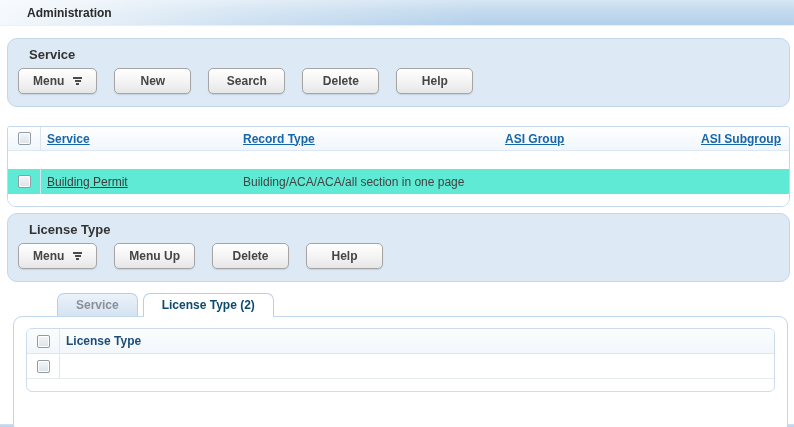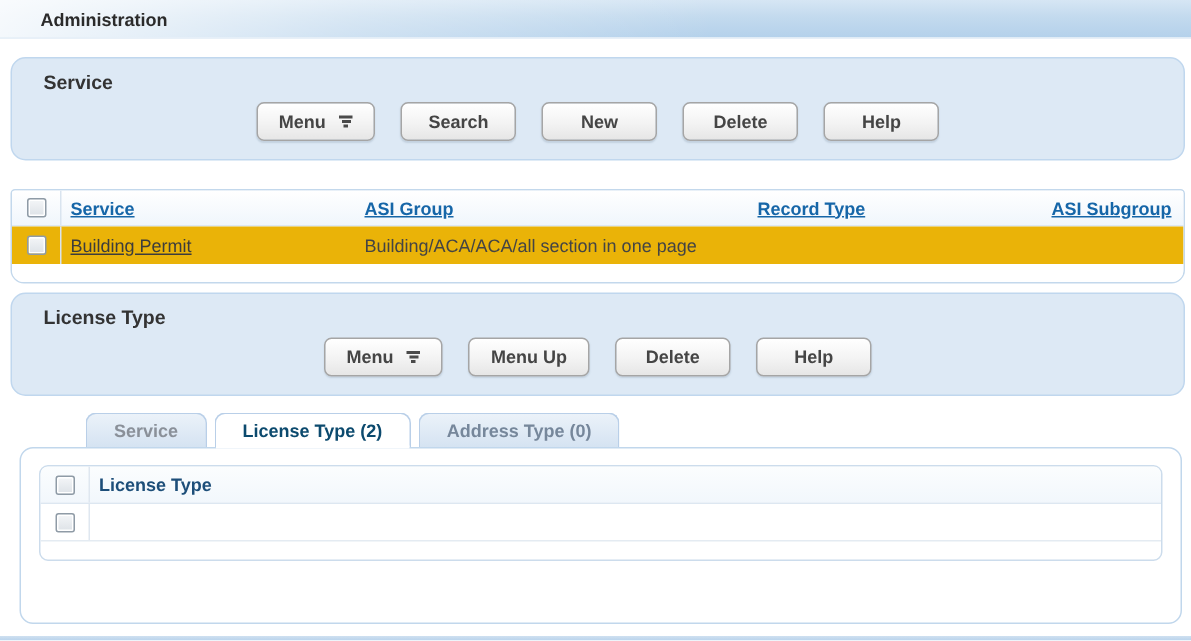--- a/index.html
+++ b/index.html
@@ -42,21 +42,21 @@
     border-radius: 10px;
     padding: 7px 10px 10px 10px;
     height: 69px;
   }
   .panel-title {
     font-weight: bold;
     font-size: 13px;
     color: #333;
     margin: 1px 0 6px 11px;
   }
-  .btn-row { display: flex; gap: 17px; justify-content: center; }
+  .btn-row { display: flex; gap: 17px; }
   .btn {
     height: 26px;
     min-width: 77px;
     padding: 0 14px;
     border: 1px solid #a5a5a5;
     border-radius: 5px;
     background: linear-gradient(#ffffff 0%, #f3f3f3 55%, #e6e6e6 100%);
     box-shadow: 0 1px 1px rgba(120,140,160,0.25);
     display: inline-flex;
     align-items: center;
@@ -93,21 +93,21 @@
   .svc-row {
     display: grid;
     grid-template-columns: 33px 196px 262px 196px 1fr;
     align-items: center;
   }
   .svc-head {
     height: 24px;
     background: linear-gradient(#ffffff, #f0f6fc);
     border-bottom: 1px solid #dce8f3;
   }
-  .svc-data { height: 25px; background: #eab308; }
+  .svc-data { height: 25px; background: #5eead4; margin-top: 18px; }
   .svc-foot { height: 12px; background: #fff; }
   .cell { padding: 0 6px; white-space: nowrap; overflow: hidden; }
   .cb-cell {
     display: flex; align-items: center; justify-content: center;
     align-self: stretch;
     border-right: 1px solid #d9e4ef;
   }
   .col-link {
     color: #1666a8;
     font-weight: bold;
@@ -212,35 +212,35 @@
     <div class="panel-title">Service</div>
     <div class="btn-row">
       <button class="btn">
         <span>Menu</span>
         <span class="caret">
             <span></span>
             <span></span>
             <span></span>
           </span>
       </button>
+      <button class="btn">New</button>
       <button class="btn">Search</button>
-      <button class="btn">New</button>
       <button class="btn">Delete</button>
       <button class="btn">Help</button>
     </div>
   </div>
 
   <div class="svc-table">
     <div class="svc-row svc-head">
       <div class="cb-cell">
         <span class="cb"></span>
       </div>
       <div class="cell col-link">Service</div>
+      <div class="cell col-link">Record Type</div>
       <div class="cell col-link">ASI Group</div>
-      <div class="cell col-link">Record Type</div>
       <div class="cell col-link">ASI Subgroup</div>
     </div>
     <div class="svc-row svc-data">
       <div class="cb-cell">
         <span class="cb"></span>
       </div>
       <div class="cell row-link">Building Permit</div>
       <div class="cell">Building/ACA/ACA/all section in one page</div>
       <div class="cell"></div>
     </div>
@@ -264,21 +264,20 @@
       <button class="btn">Delete</button>
       <button class="btn">Help</button>
     </div>
   </div>
 
   <div class="gap11"></div>
 
   <div class="tabs">
     <div class="tab">Service</div>
     <div class="tab active">License Type (2)</div>
-    <div class="tab alt">Address Type (0)</div>
   </div>
 
   <div class="tab-panel">
     <div class="lic-table">
       <div class="lic-row lic-head">
         <div class="cb-cell lic-cb">
           <span class="cb"></span>
         </div>
         <div class="cell">License Type</div>
       </div>

